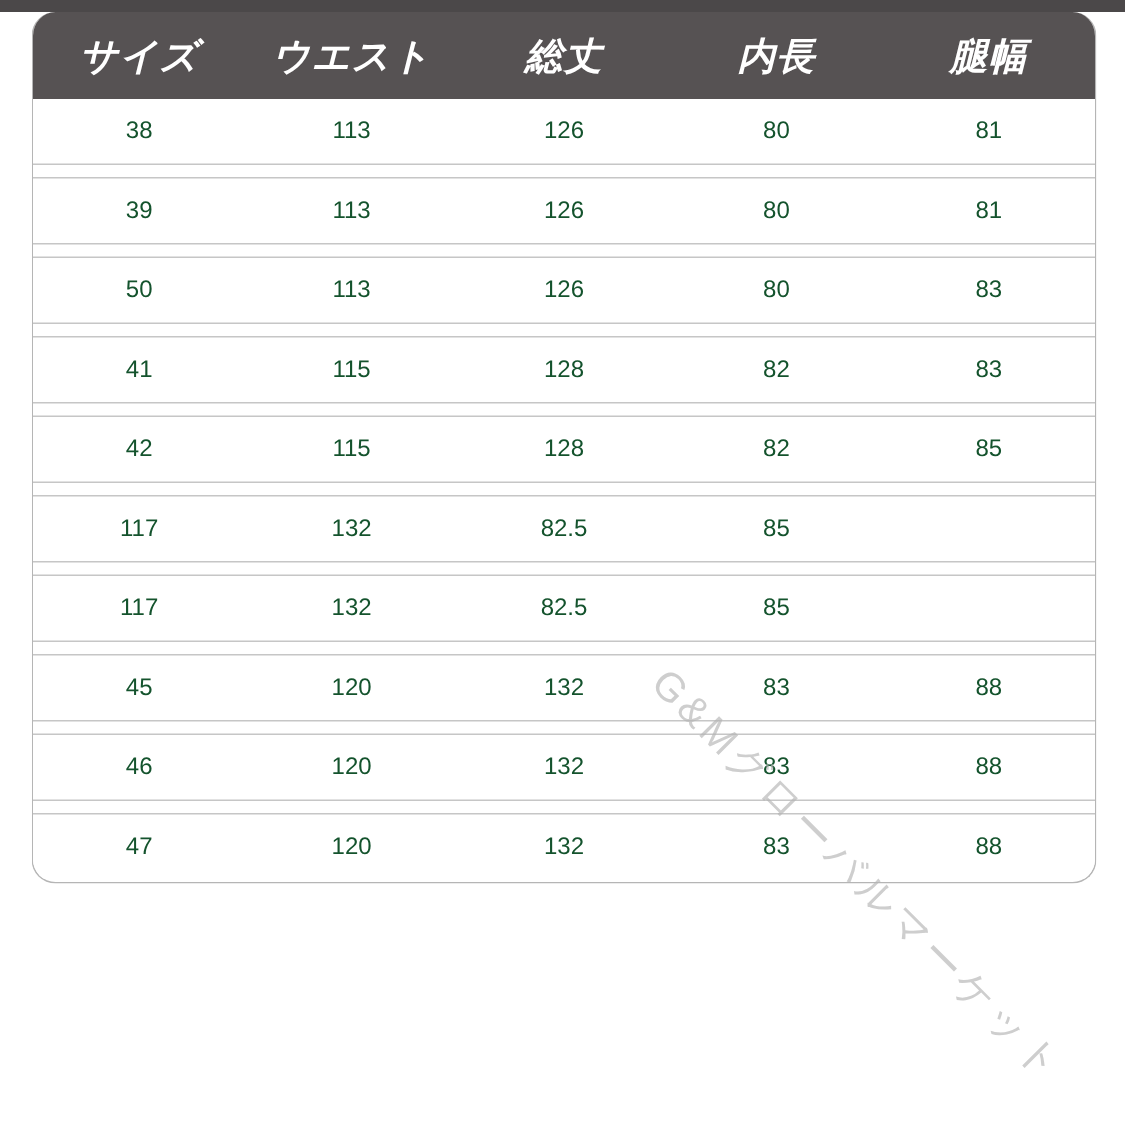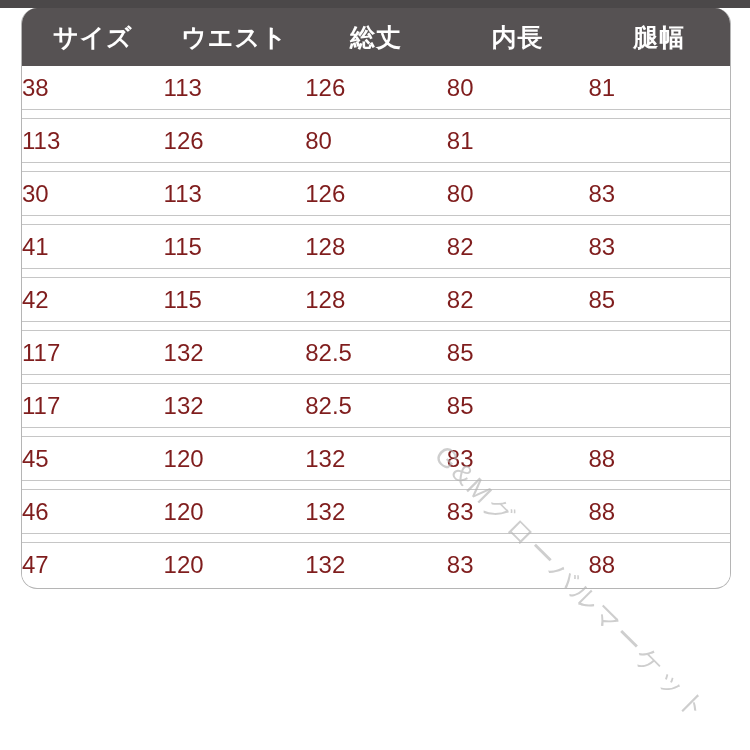--- a/index.html
+++ b/index.html
@@ -39,41 +39,43 @@
     align-items: center;
     height: 58px;
     background: #565253;
   }
   .th {
     color: #ffffff;
     font-weight: bold;
     font-size: 25px;
     text-align: center;
     letter-spacing: 1px;
+    font-style: italic;
   }
   .tbody {
     padding-bottom: 2px;
   }
   .tr {
     display: grid;
     grid-template-columns: repeat(5, 1fr);
     align-items: center;
     height: 43px;
     background: #ffffff;
   }
   .tr:not(:last-child) {
     border-bottom: 1px solid #c6c6c6;
   }
   .tr + .tr {
     border-top: 1px solid #c6c6c6;
     margin-top: 8px;
   }
   .td {
-    font-size: 24px;
-    color: #7f1d1d;
+    text-align: center;
+    font-size: 16px;
+    color: #14532d;
   }
   .watermark {
     position: absolute;
     left: 452px;
     top: 438px;
     transform: rotate(45deg);
     transform-origin: left top;
     font-size: 27px;
     letter-spacing: 3px;
     color: #b4b4b4;
@@ -98,27 +100,28 @@
     </div>
   <div class="tbody">
       <div class="tr">
         <div class="td">38</div>
         <div class="td">113</div>
         <div class="td">126</div>
         <div class="td">80</div>
         <div class="td">81</div>
       </div>
       <div class="tr">
+        <div class="td">39</div>
         <div class="td">113</div>
         <div class="td">126</div>
         <div class="td">80</div>
         <div class="td">81</div>
       </div>
       <div class="tr">
-        <div class="td">30</div>
+        <div class="td">50</div>
         <div class="td">113</div>
         <div class="td">126</div>
         <div class="td">80</div>
         <div class="td">83</div>
       </div>
       <div class="tr">
         <div class="td">41</div>
         <div class="td">115</div>
         <div class="td">128</div>
         <div class="td">82</div>

